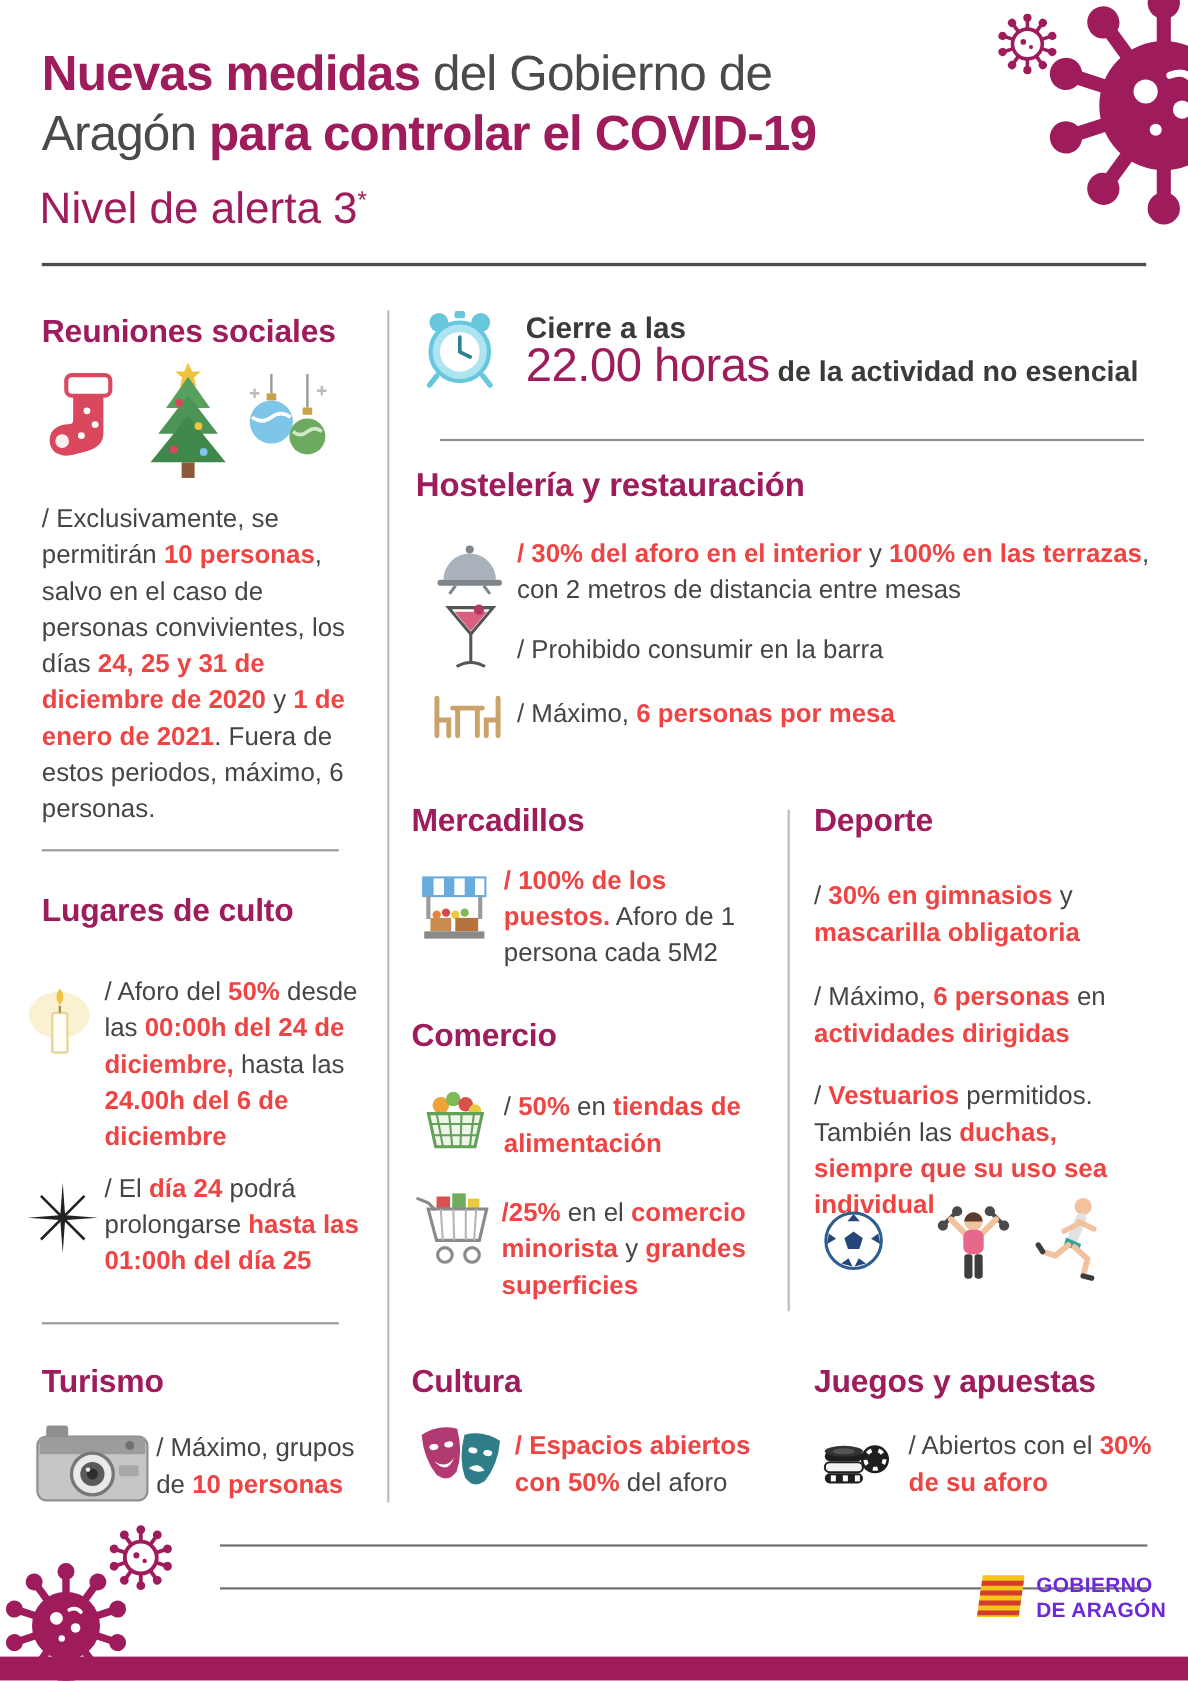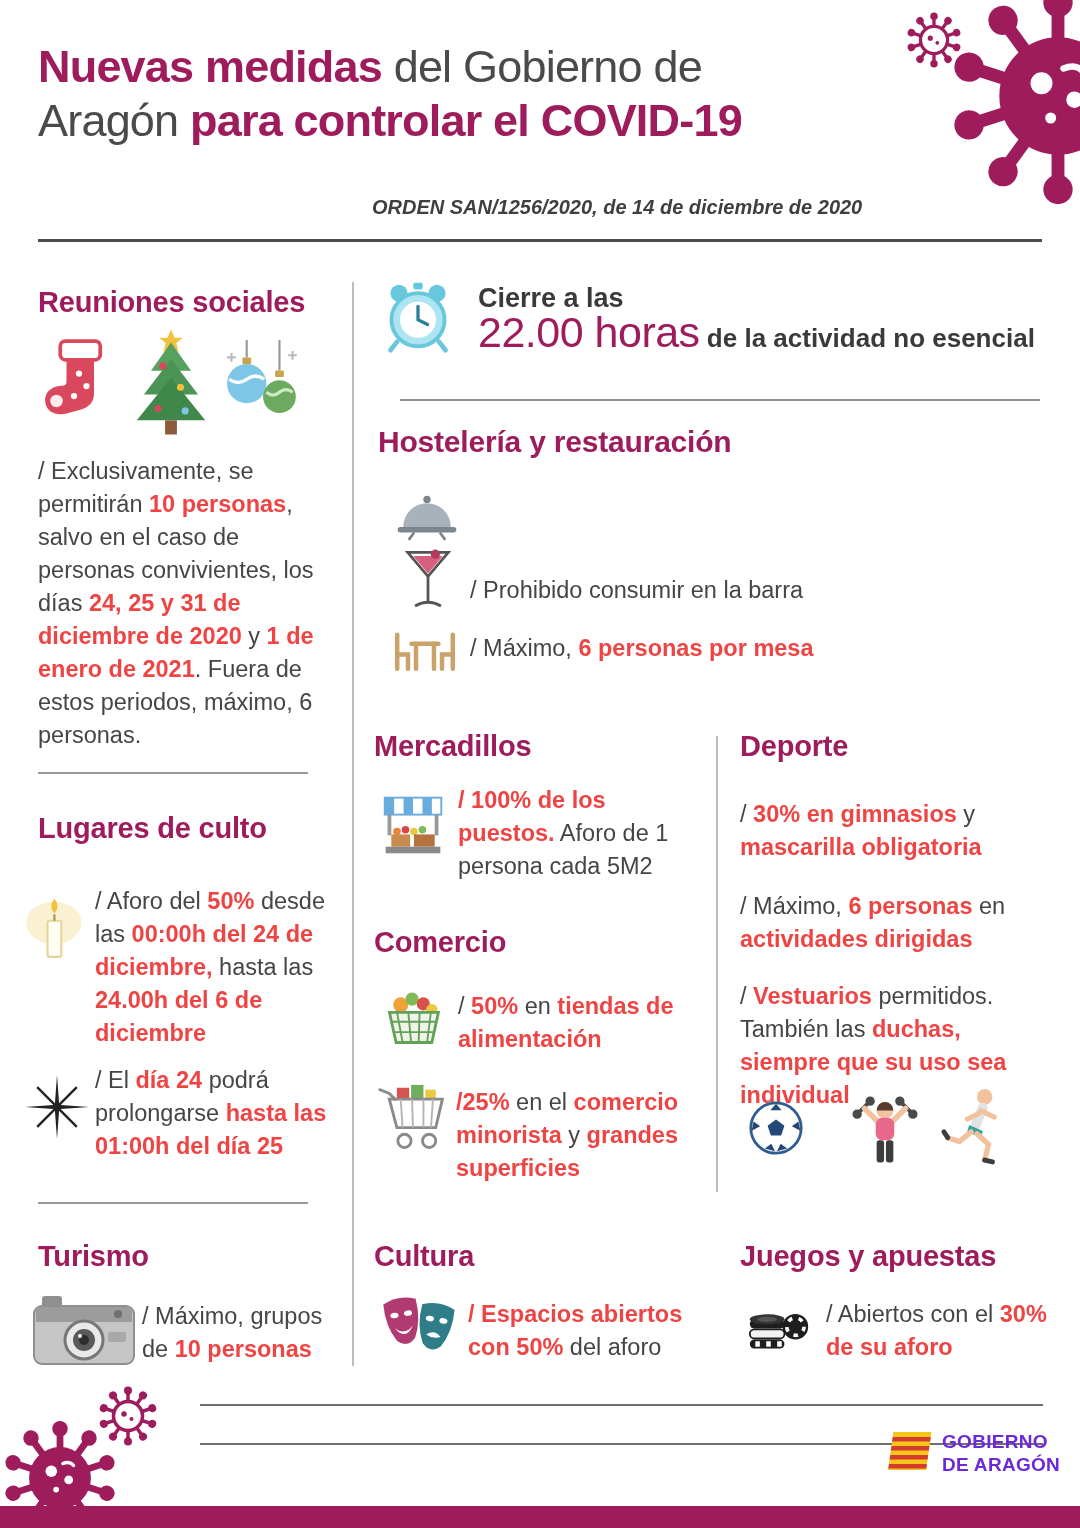--- a/index.html
+++ b/index.html
@@ -142,21 +142,21 @@
         <g fill="#9e1c5c">
           <circle cx="52" cy="56" r="5.5"></circle>
           <circle cx="67" cy="66" r="4"></circle>
         </g>
       </g>
     </defs>
   </svg>
 
   <div class="abs title" id="title1"><span class="b a">Nuevas medidas</span><span> del Gobierno de</span></div>
   <div class="abs title" id="title2"><span>Aragón </span><span class="b a">para controlar el COVID-19</span></div>
-  <div class="abs" id="order">ORDEN SAN/1256/2020, de 14 de diciembre de 2020</div>
+  <div class="abs" id="alert"><span>Nivel de alerta 3</span><sup>*</sup></div>
   <div class="abs" id="header-rule"></div>
 
   <svg class="abs" id="virus-big-tr" viewBox="0 0 120 120">
       <use href="#virus-solid"></use>
     </svg>
   <svg class="abs" id="virus-small-tr" viewBox="0 0 120 120">
       <use href="#virus-outline"></use>
     </svg>
 
   <div class="abs h" id="reu-title">Reuniones sociales</div>
@@ -241,20 +241,21 @@
   <div class="abs" id="closing-line"><span class="closing-time">22.00 horas</span><span class="closing-suffix"> de la actividad no esencial</span></div>
   <div class="abs rule" id="rule-top"></div>
 
   <div class="abs h" id="host-title">Hostelería y restauración</div>
   <svg class="abs" id="cloche" viewBox="0 0 72 56">
     <circle cx="36" cy="10" r="4" fill="#7d868d"></circle>
     <path d="M10,40 a26,26 0 0 1 52,0 Z" fill="#a9b2ba"></path>
     <rect x="4" y="40" width="64" height="6" rx="3" fill="#7d868d"></rect>
     <path d="M22,46 l-6,8 M50,46 l6,8" stroke="#7d868d" stroke-width="3"></path>
   </svg>
+  <div class="abs p" id="host1"><span class="b">/ 30% del aforo en el interior</span><span> y </span><span class="b">100% en las terrazas</span><span>, con 2 metros de distancia entre mesas</span></div>
   <svg class="abs" id="cocktail" viewBox="0 0 52 70">
     <polygon points="4,4 48,4 26,30" fill="none" stroke="#555555" stroke-width="3"></polygon>
     <polygon points="10,8 42,8 26,27" fill="#d85f7d"></polygon>
     <line x1="26" y1="30" x2="26" y2="58" stroke="#555555" stroke-width="3"></line>
     <path d="M12,62 q14,-8 28,0" stroke="#555555" stroke-width="3" fill="none"></path>
     <circle cx="34" cy="6" r="5" fill="#b23a5e"></circle>
   </svg>
   <div class="abs p" id="host2"><span>/ Prohibido consumir en la barra</span></div>
   <svg class="abs" id="tablechairs" viewBox="0 0 78 58">
     <g stroke="#c9a369" stroke-width="5" stroke-linecap="round" fill="none">

